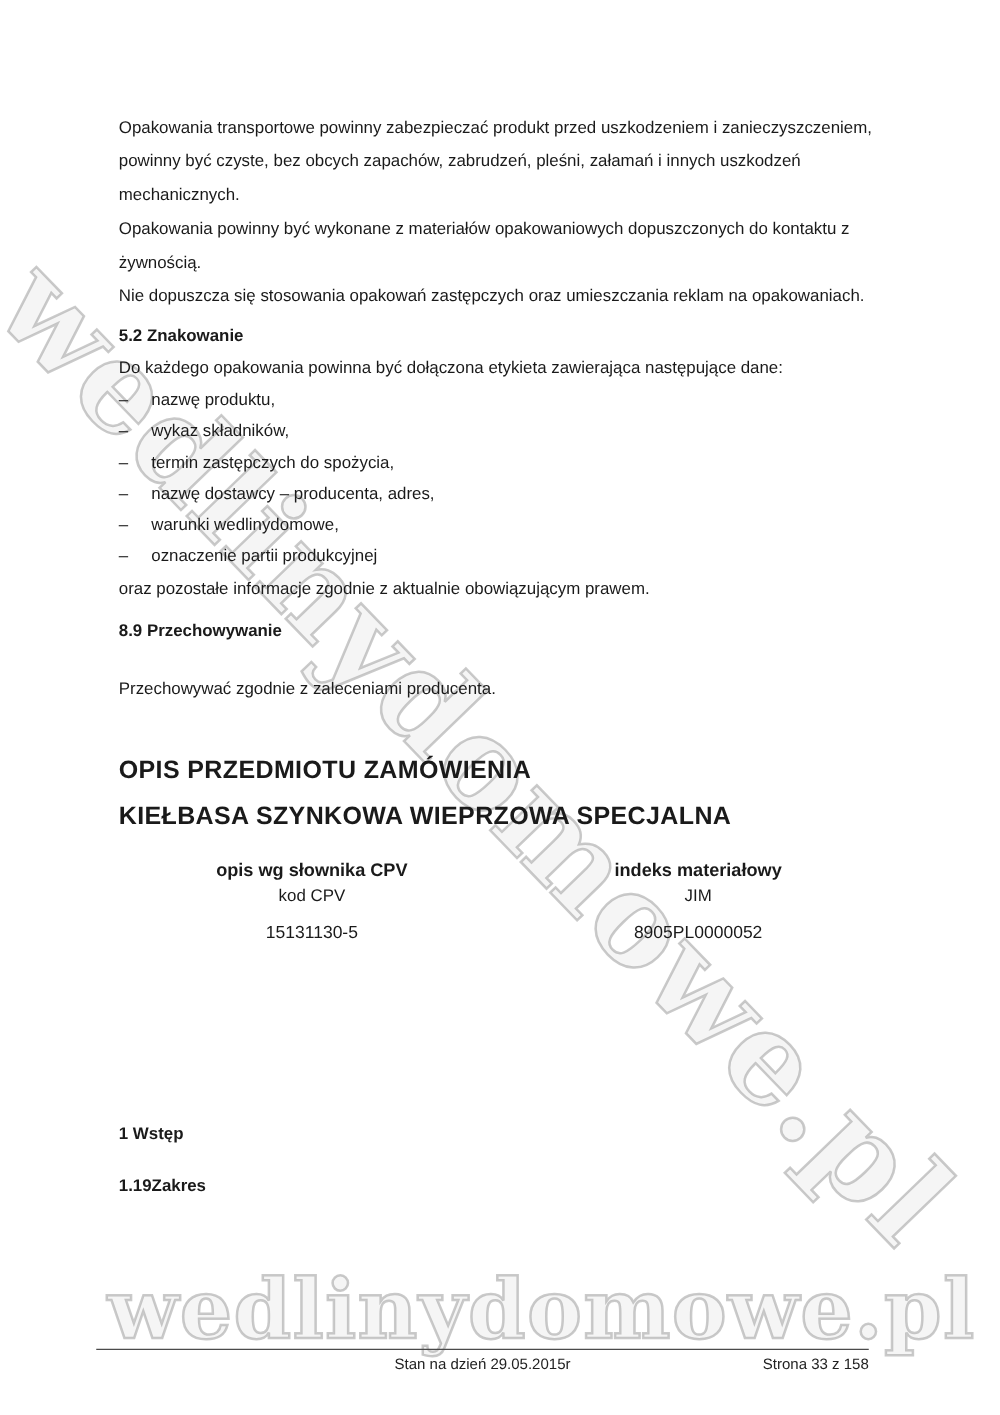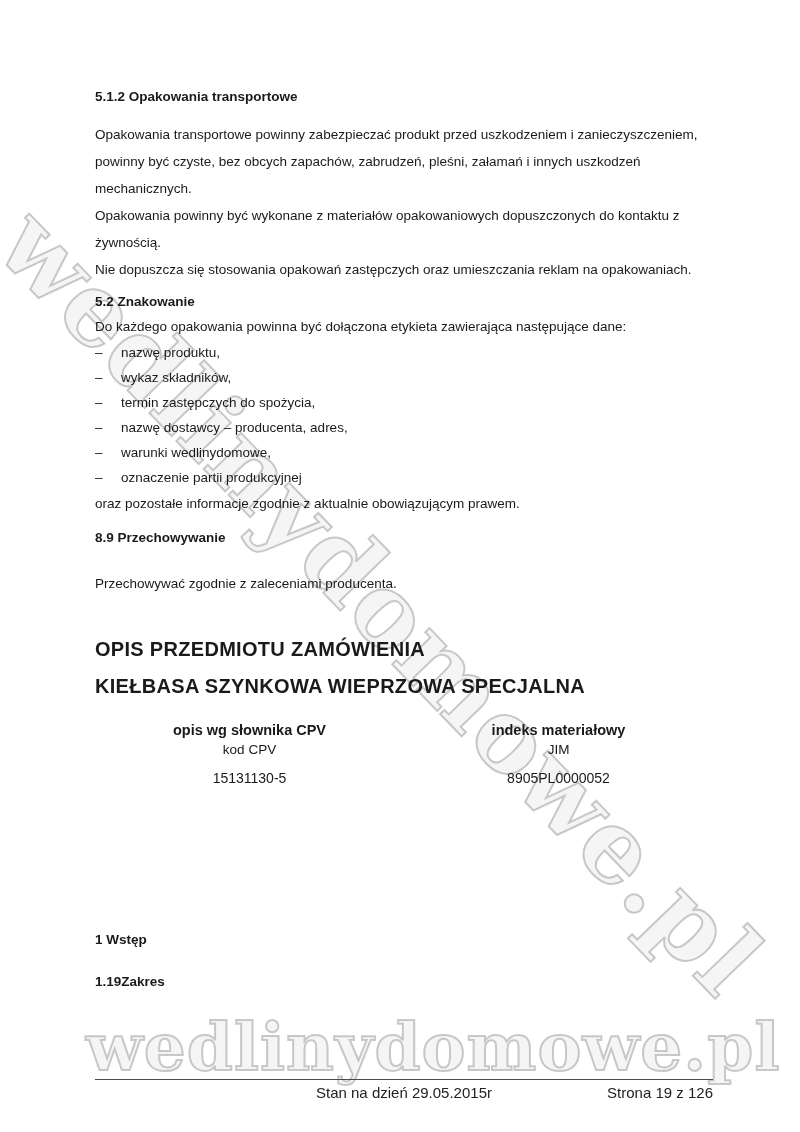--- a/index.html
+++ b/index.html
@@ -103,25 +103,25 @@
     line-height: 20px;
   }
   .col-code {
     font-size: 14px;
     line-height: 20px;
     margin-top: 8px;
   }
   
   .footer {
     position: absolute;
-    left: 95px;
+    left: 77px;
     width: 618px;
     top: 1079px;
     border-top: 1px solid #4a4a4a;
-    font-size: 15px;
+    font-size: 12px;
     color: #222;
     z-index: 2;
   }
   .footer-date {
     display: block;
     text-align: center;
     padding-top: 4px;
   }
   .footer-page {
     position: absolute;
@@ -132,21 +132,20 @@
 </head>
 <body>
 
 <div class="page">
 
   <div class="wm wm-diagonal">wedlinydomowe.pl</div>
   <div class="wm wm-bottom">wedlinydomowe.pl</div>
 
   <div class="content">
 
-    <p class="sec-heading">5.1.2 Opakowania transportowe</p>
     <p class="para">Opakowania transportowe powinny zabezpieczać produkt przed uszkodzeniem i zanieczyszczeniem, powinny być czyste, bez obcych zapachów, zabrudzeń, pleśni, załamań i innych uszkodzeń mechanicznych.</p>
     <p class="para">Opakowania powinny być wykonane z materiałów  opakowaniowych dopuszczonych do kontaktu z żywnością.</p>
     <p class="para">Nie dopuszcza się stosowania opakowań zastępczych oraz umieszczania reklam na opakowaniach.</p>
 
     <p class="sec-heading h-52">5.2 Znakowanie</p>
     <p class="para">Do każdego opakowania powinna być dołączona etykieta zawierająca następujące dane:</p>
 
     <div class="list">
       <div class="list-item">
         <span class="dash">–</span>
@@ -195,16 +194,16 @@
       </div>
     </div>
 
     <p class="sec-heading h-1">1 Wstęp</p>
     <p class="sec-heading h-119">1.19Zakres</p>
 
   </div>
 
   <div class="footer">
     <span class="footer-date">Stan na dzień 29.05.2015r</span>
-    <span class="footer-page">Strona 19 z 126</span>
+    <span class="footer-page">Strona 33 z 158</span>
   </div>
 
 </div>
 
 </body></html>

